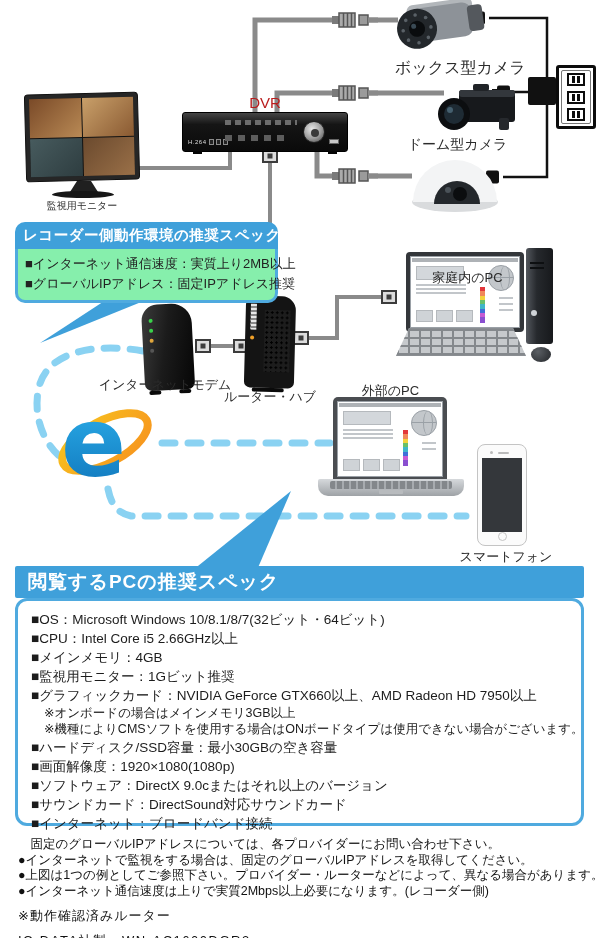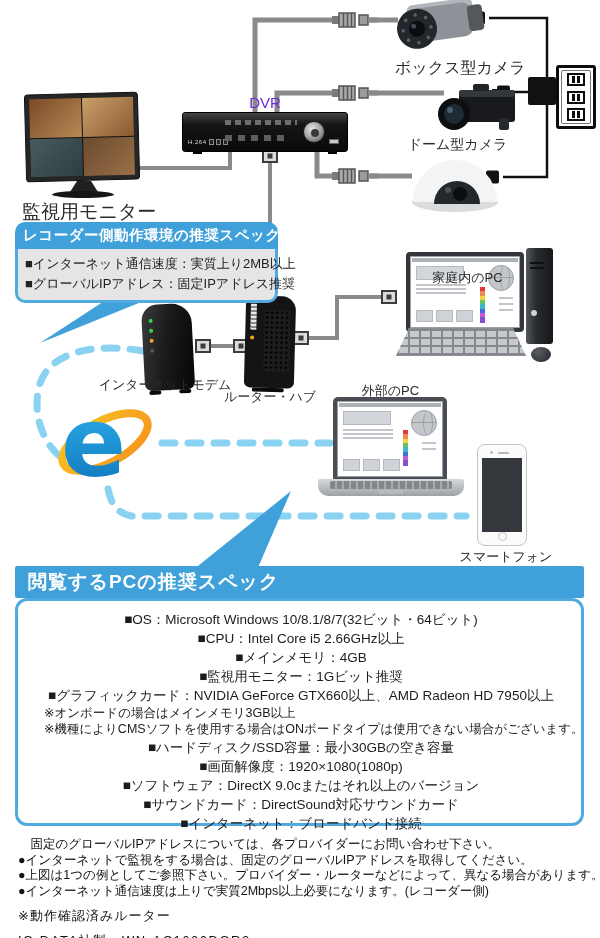--- a/index.html
+++ b/index.html
@@ -100,30 +100,30 @@
   .phone-screen{position:absolute;left:4px;top:13px;width:40px;height:74px;background:#34373b;}
   .phone-home{position:absolute;left:20px;bottom:4px;width:9px;height:9px;border:1px solid #c4c4c4;border-radius:50%;}
 
   
   .ie{left:55px;top:392px;width:100px;height:100px;z-index:2;}
 
   
   .callout{left:15px;top:222px;width:263px;z-index:3;}
   .callout-head{background:var(--accent-blue);color:#fff;font-weight:bold;font-size:14.5px;
     padding:4px 7px 4px 8px;border-radius:10px 10px 0 0;letter-spacing:.5px;white-space:nowrap;}
-  .callout-body{background:#e5e5e5;border:3px solid var(--accent-blue-border);border-top:none;
+  .callout-body{background:#86efac;border:3px solid var(--accent-blue-border);border-top:none;
     border-radius:0 0 10px 10px;padding:5px 6px 6px 7px;}
   .callout-item{font-size:13px;color:#222;line-height:20px;white-space:nowrap;}
 
   
   .banner{left:15px;top:566px;width:569px;height:32px;background:var(--accent-blue);z-index:4;
     color:#fff;font-weight:bold;font-size:19px;line-height:32px;padding-left:13px;letter-spacing:1px;border-radius:2px;}
   .specbox{left:15px;top:598px;width:569px;height:228px;background:#fff;z-index:2;
     border:3px solid var(--accent-blue-border);border-radius:12px;padding:9px 10px 0 13px;}
-  .spec-item{font-size:13.5px;color:#1c1c1c;line-height:19px;white-space:nowrap;text-align:center;}
+  .spec-item{font-size:13.5px;color:#1c1c1c;line-height:19px;white-space:nowrap;}
   .spec-note{font-size:12.5px;color:#1c1c1c;line-height:16px;padding-left:13px;white-space:nowrap;}
   .spec-gap{margin-top:1px;}
 
   
   .footer{left:18px;top:837px;width:575px;z-index:2;}
   .foot-note{font-size:12.5px;color:#111;line-height:15.5px;white-space:nowrap;}
   .foot-router{font-size:13px;color:#111;margin-top:8px;letter-spacing:1px;}
   .foot-model{font-size:13px;color:#111;margin-top:7px;letter-spacing:1.5px;}
 </style>
 </head>
@@ -240,23 +240,23 @@
   <div class="abs mon-frame">
     <div class="mon-grid">
       <div class="q1"></div>
       <div class="q2"></div>
       <div class="q3"></div>
       <div class="q4"></div>
     </div>
   </div>
   <div class="abs mon-stand"></div>
   <div class="abs mon-base"></div>
-  <div class="lbl" style="left:22px;top:199px;width:120px;font-size:19px;">監視用モニター</div>
-
-  <div class="lbl" style="left:235px;top:94px;width:60px;font-size:15px;color:#6d28d9;">DVR</div>
+  <div class="lbl" style="left:22px;top:199px;width:120px;font-size:10px;">監視用モニター</div>
+
+  <div class="lbl" style="left:235px;top:94px;width:60px;font-size:15px;color:#b91c1c;">DVR</div>
   <div class="abs dvr">
     <span class="dvr-badge">H.264</span>
     <span class="dvr-sq" style="left:26px;"></span>
     <span class="dvr-sq" style="left:33px;"></span>
     <span class="dvr-sq" style="left:40px;"></span>
     <div class="dvr-btnrow"></div>
     <div class="dvr-btnrow2"></div>
     <div class="dvr-jog"></div>
     <div class="dvr-usb"></div>
     <div class="dvr-foot" style="left:10px;"></div>

